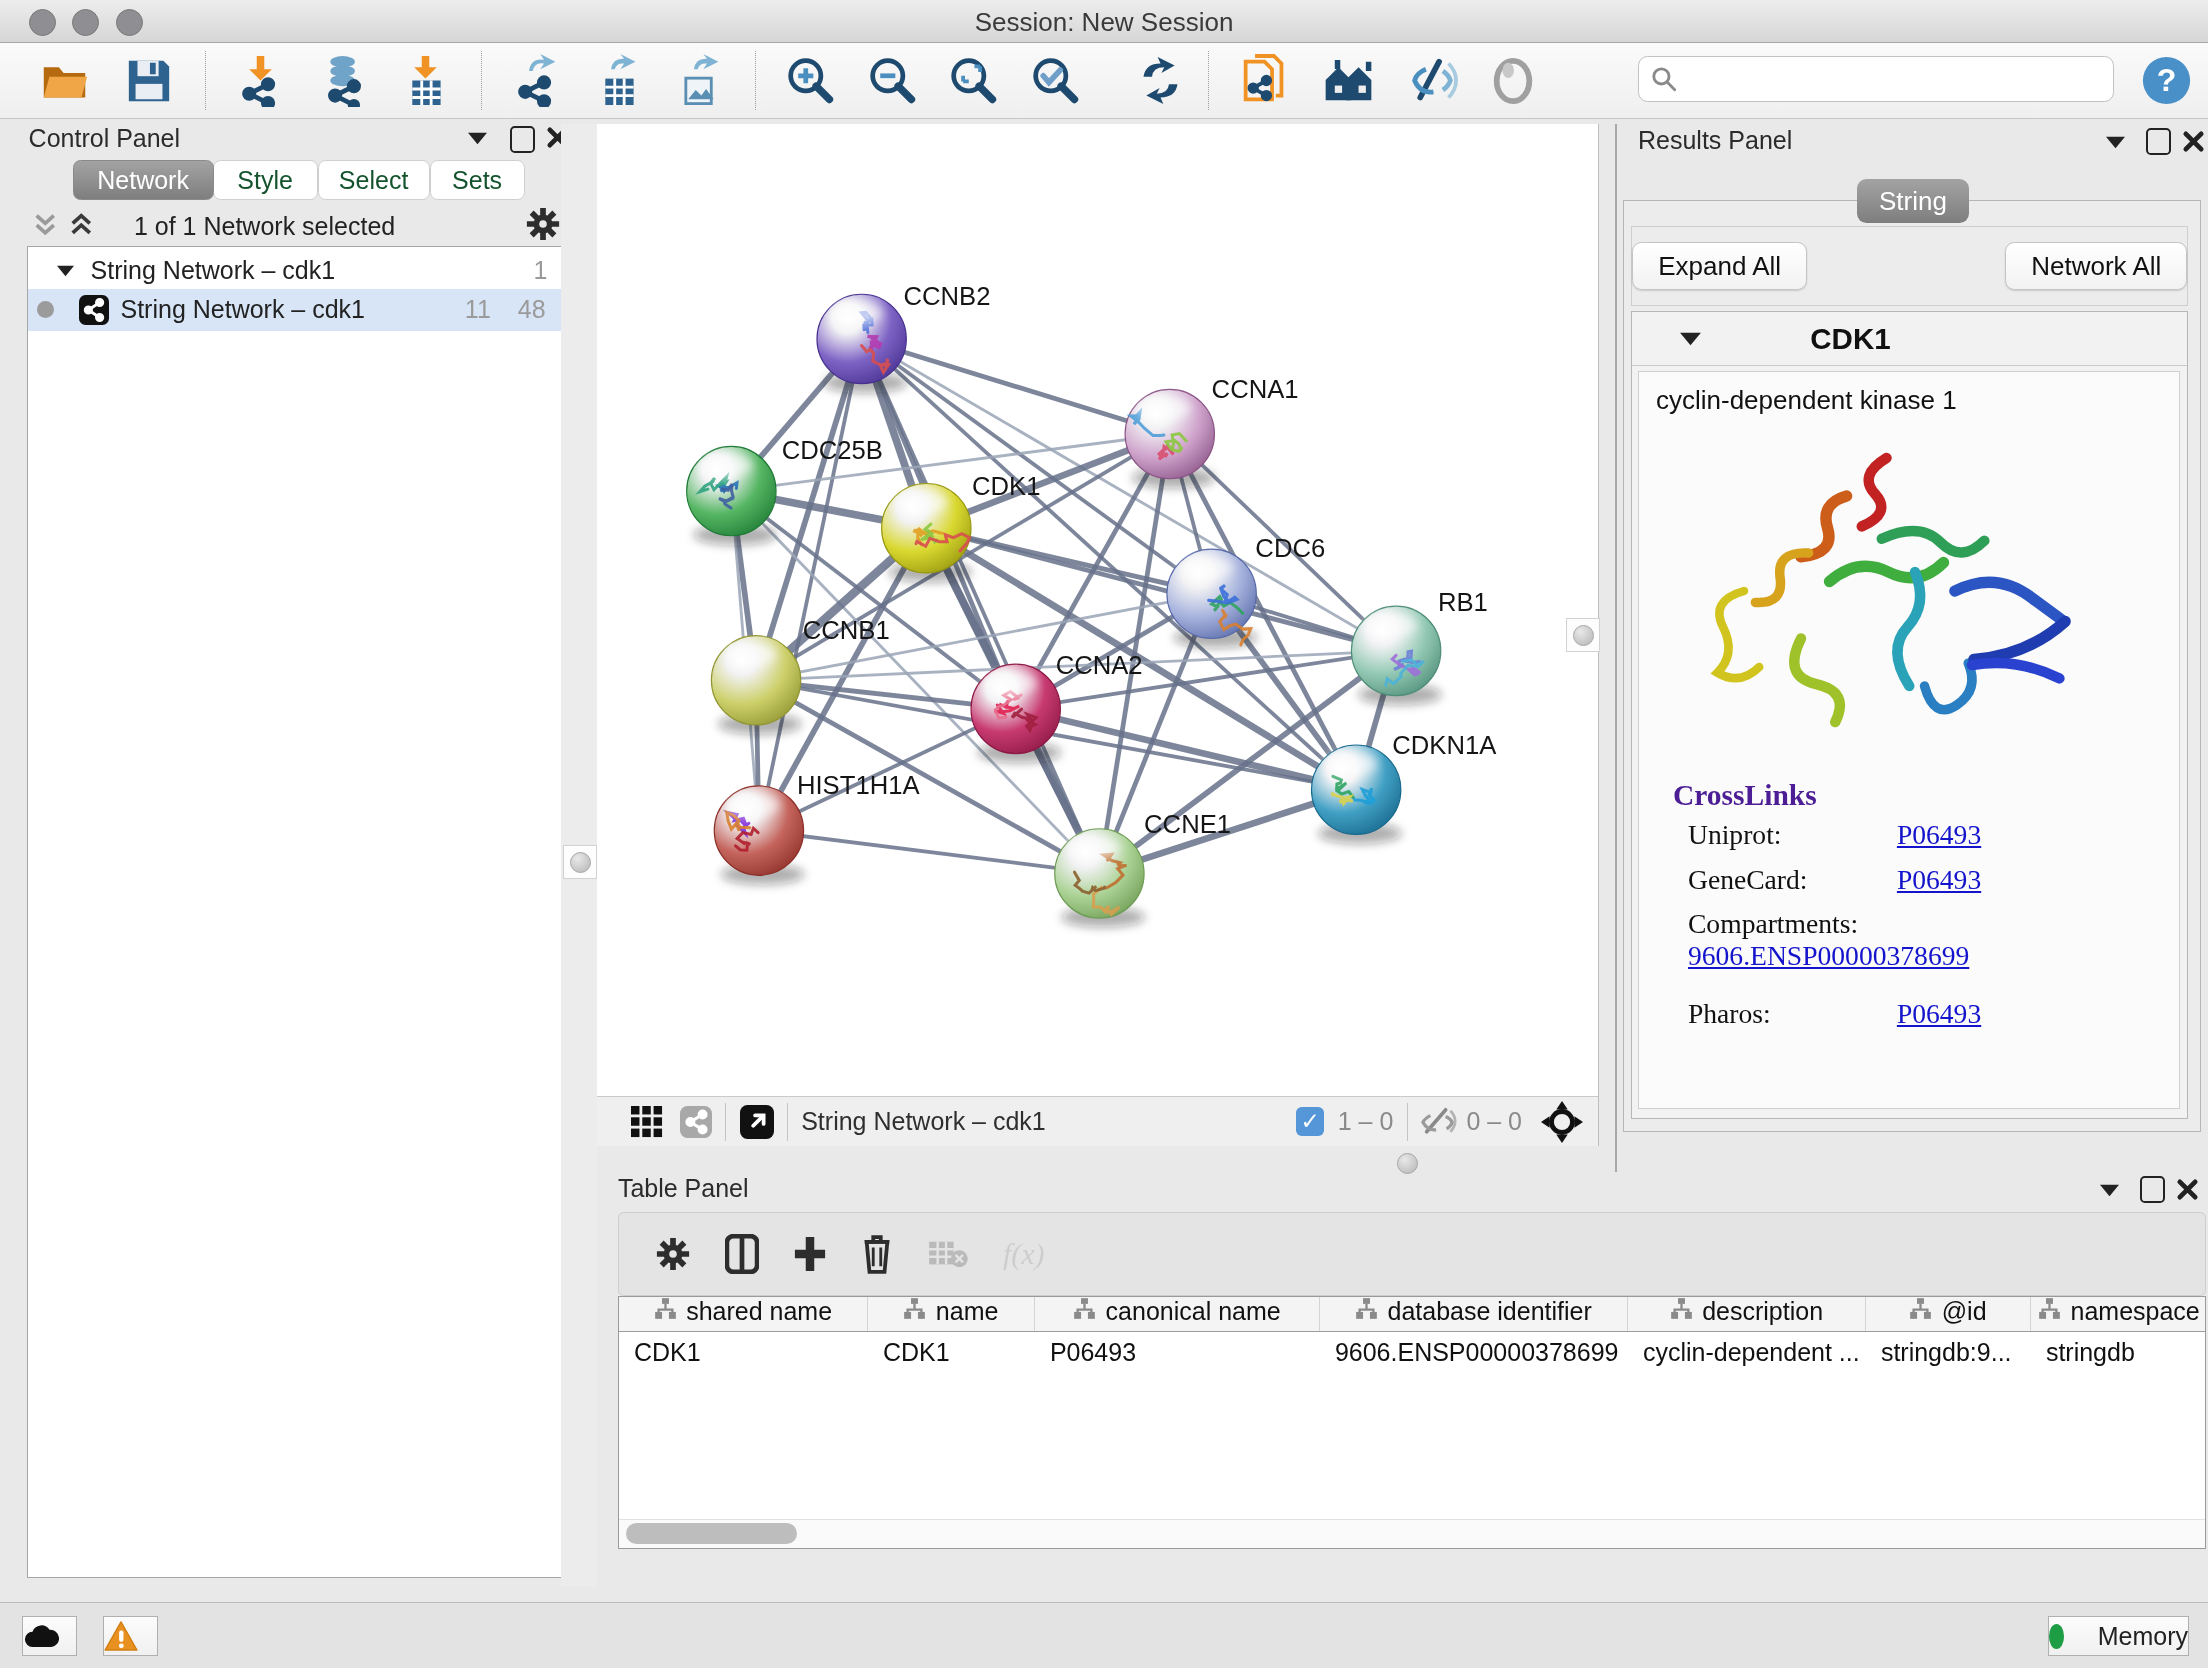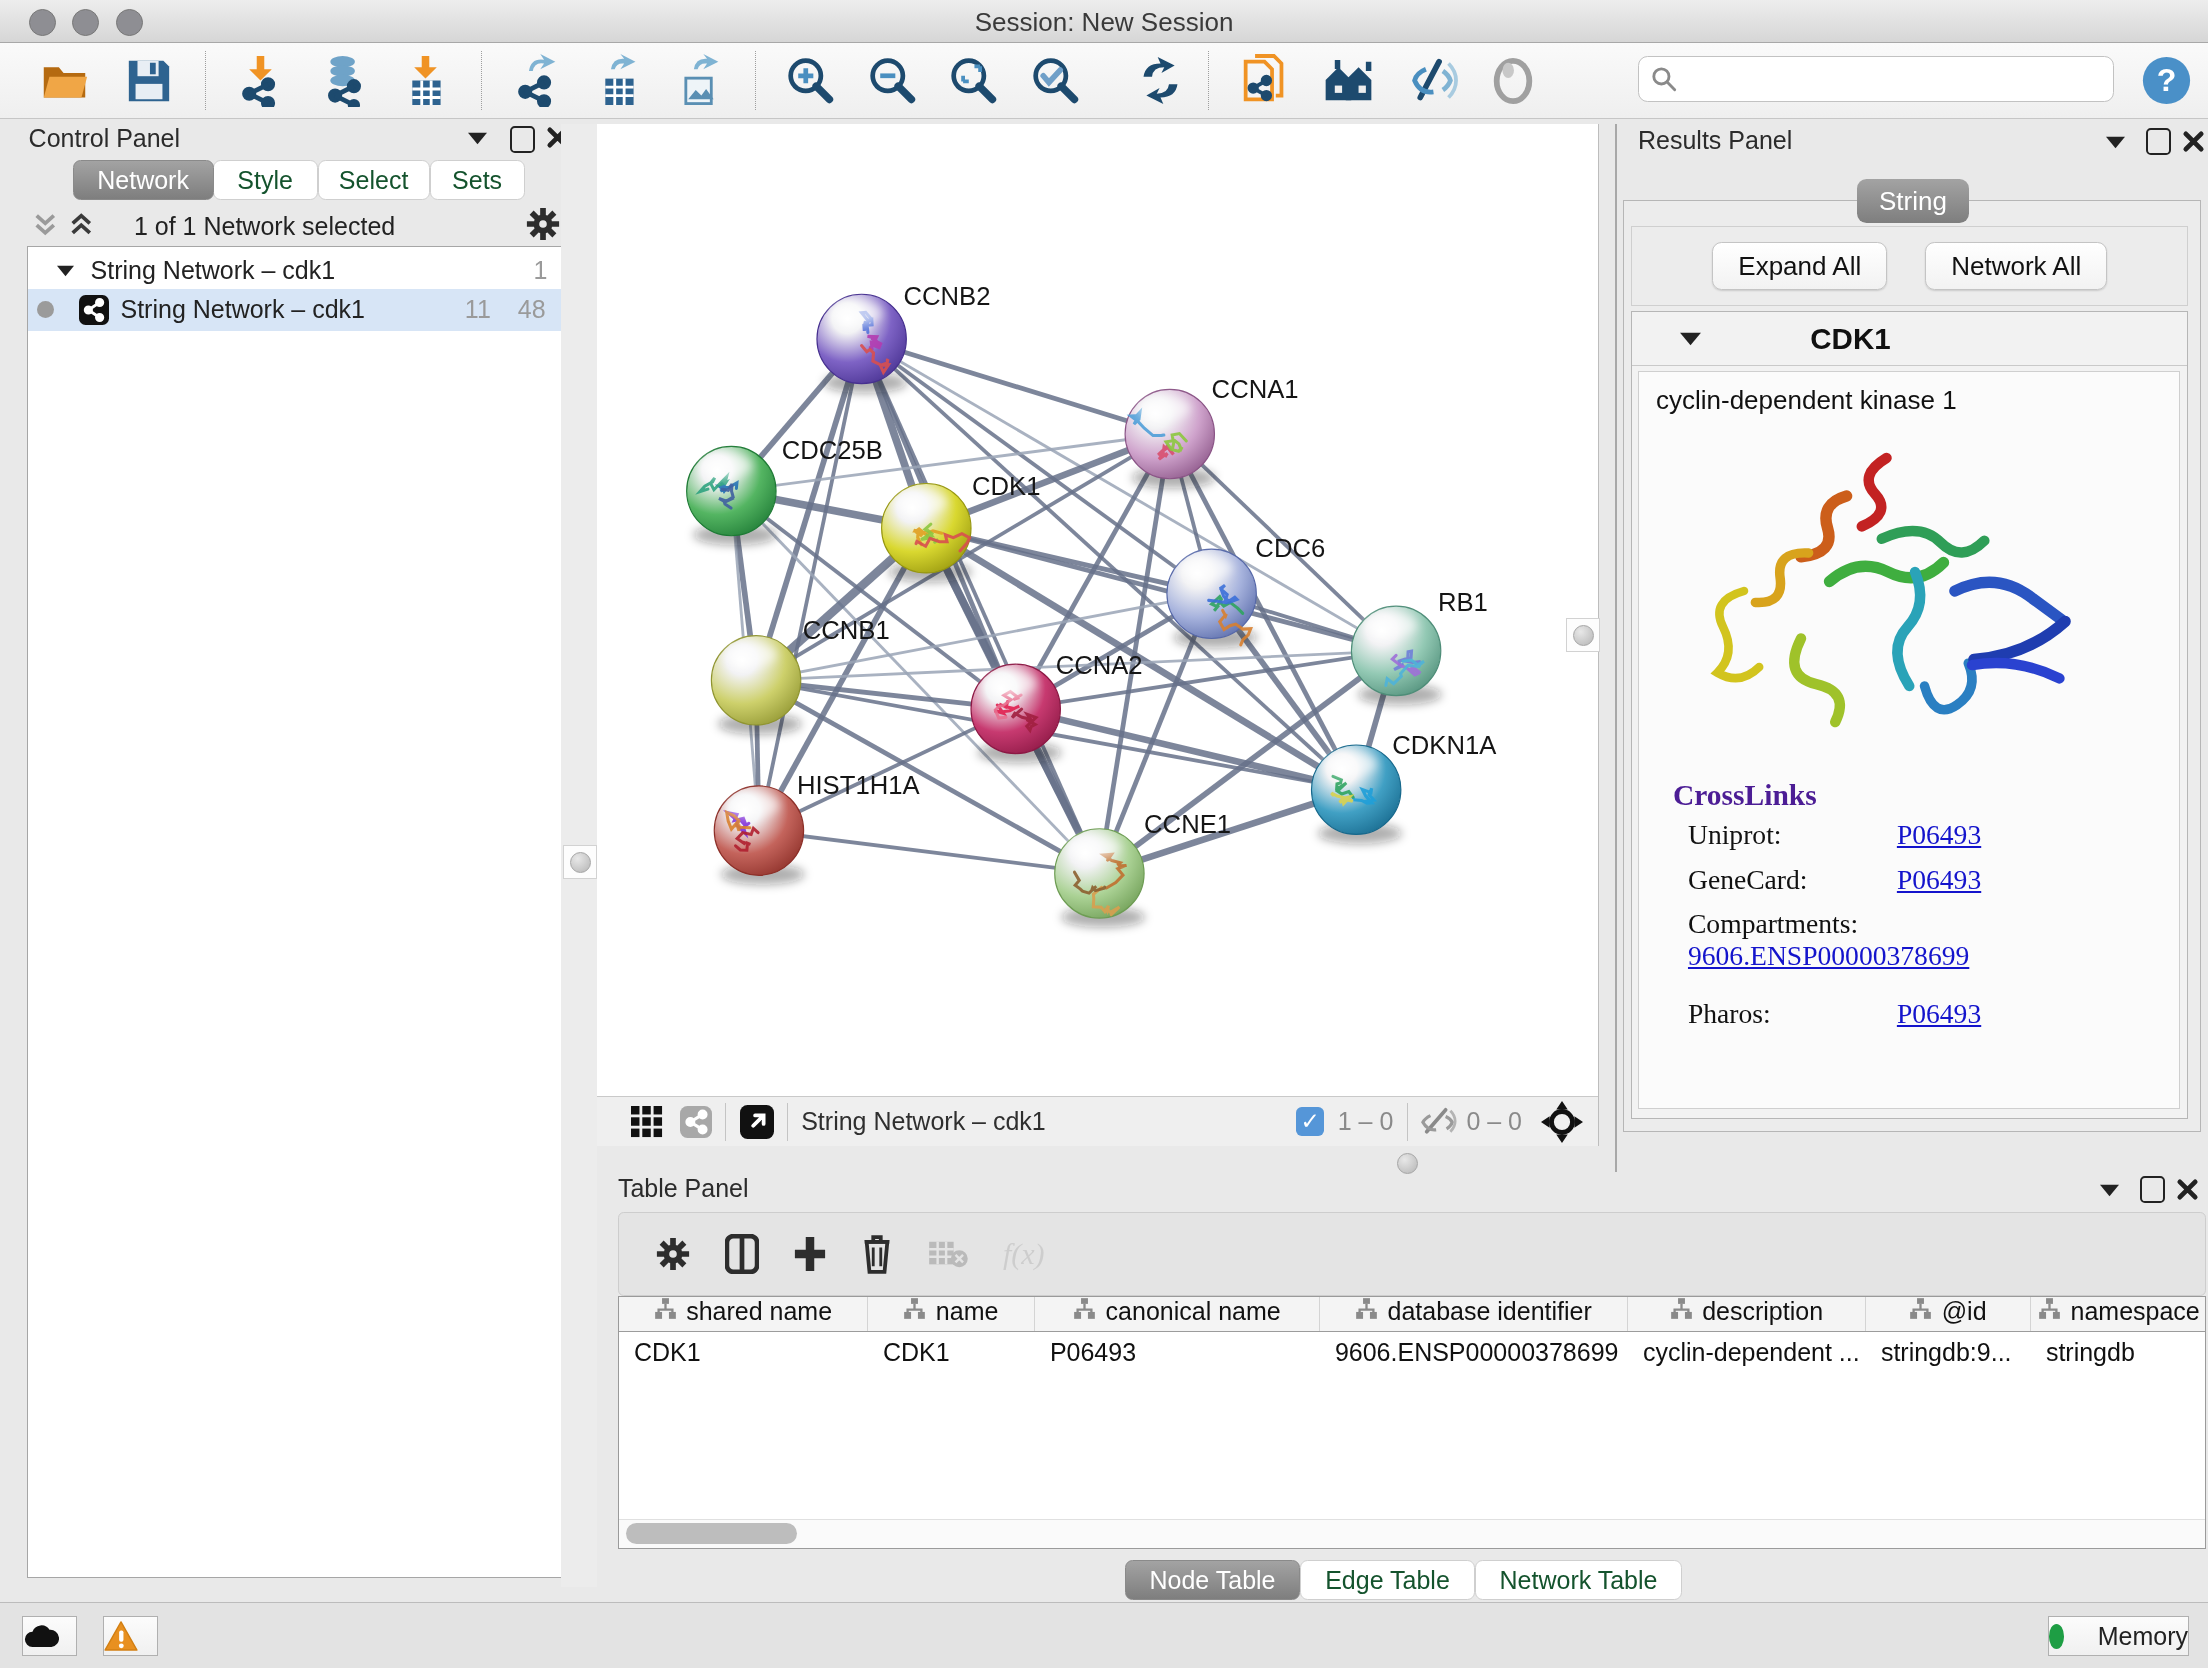--- a/index.html
+++ b/index.html
@@ -52,21 +52,21 @@
   
   .res{position:absolute;left:1615px;top:124px;width:593px;height:1048px;background:#e9e9e9;
     border-left:2.9px solid #a8a8a8;box-sizing:border-box;}
   .stringtab{position:absolute;left:240px;top:55px;width:112px;height:44px;border-radius:9.5px;
     background:linear-gradient(#a3a3a3,#7e7e7e);color:#fff;font-size:26px;display:flex;
     align-items:center;justify-content:center;z-index:3;}
   .resbox{position:absolute;left:5.7px;top:76px;width:578px;height:932px;background:#ececec;
     border:1.9px solid #b6b6b6;box-sizing:border-box;}
   .expandbox{position:absolute;left:7.6px;top:25px;width:557px;height:80px;background:#ececec;
     border:1.9px solid #cfcfcf;box-sizing:border-box;display:flex;align-items:center;
-    justify-content:center;gap:38px;}
+    justify-content:space-between;gap:38px;}
   .rbtn{height:46px;padding:0 25px;background:linear-gradient(#ffffff,#f2f2f2);
     border:1px solid #c4c4c4;border-radius:9.5px;font-size:26px;color:#111;display:flex;
     align-items:center;box-shadow:0 1px 1.9px rgba(0,0,0,.15);}
   .genebox{position:absolute;left:7.6px;top:110px;width:557px;height:808px;border:1.9px solid #b6b6b6;
     background:#f2f2f2;box-sizing:border-box;}
   .genehdr{height:53px;border-bottom:1.9px solid #c9c9c9;display:flex;align-items:center;}
   .genesym{font-size:29.5px;font-weight:bold;color:#111;}
   .geneinner{position:absolute;left:5.7px;top:59px;width:542px;height:738px;background:#fbfbfb;
     border:1px solid #cfcfcf;box-sizing:border-box;}
   .gdesc{position:absolute;left:17px;top:13.3px;font-size:26px;color:#111;}
@@ -861,31 +861,20 @@
             <div class="td" style="width: 165px;">stringdb:9...</div>
             <div class="td" style="width: 177px;">stringdb</div>
           </div>
         </div>
       <div class="hscroll">
           <span class="hthumb"></span>
         </div>
     </div>
   </div>
 
-  <div class="btabs">
-    <div class="tab sel" style="left:1125px;top:0;width:175px">
-        <span>Node Table</span>
-      </div>
-    <div class="tab" style="left:1300px;top:0;width:175px">
-        <span>Edge Table</span>
-      </div>
-    <div class="tab" style="left:1475px;top:0;width:207px">
-        <span>Network Table</span>
-      </div>
-  </div>
 
   <div class="statusbar">
     <div class="sbtn" style="left:22px;width:55px">
       <span>
           <svg width="36" height="25" viewBox="0 0 38 26">
             <path d="M10 24a8 8 0 010-16 10 10 0 0118-2 7 7 0 012 18z" fill="#111"></path>
           </svg>
         </span>
     </div>
     <div class="sbtn" style="left:103px;width:55px">

